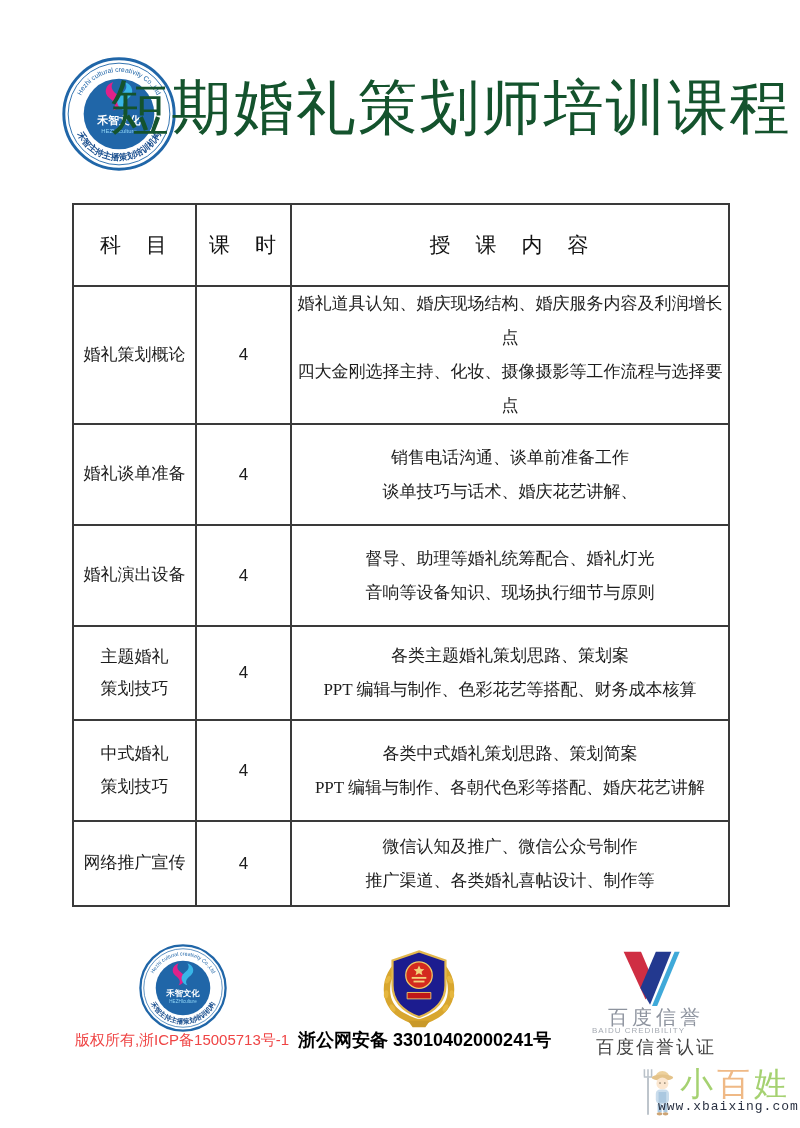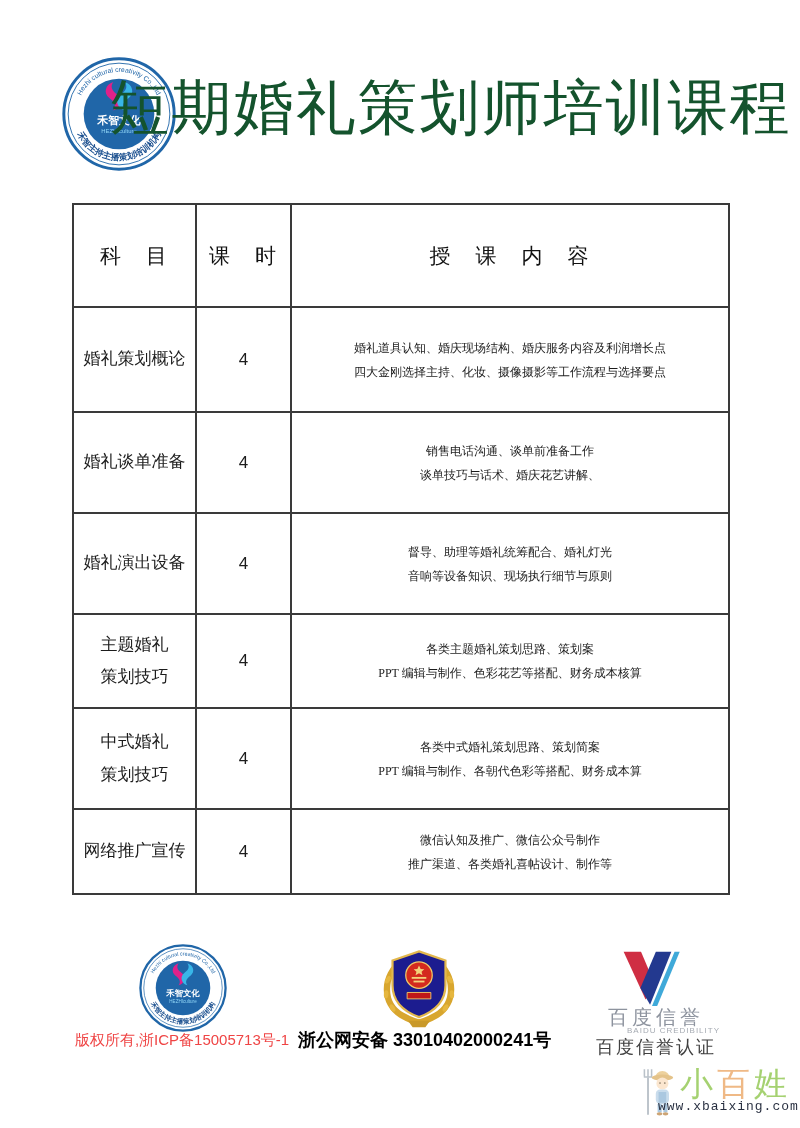--- a/index.html
+++ b/index.html
@@ -25,43 +25,43 @@
     position:absolute;left:72px;top:203px;width:656px;
     border-collapse:collapse;table-layout:fixed;
     font-family:"Liberation Serif",serif;color:#1c1c1c;
   }
   table.course td,table.course th{
     border:2px solid #3a3a3a;
     text-align:center;vertical-align:middle;
     white-space:pre-line;
     padding:0 4px;box-sizing:border-box;
   }
-  tr.hdr{height:103px;border-radius:25px;}
+  tr.hdr{height:82px;border-radius:25px;}
   tr.hdr th{font-size:21px;font-weight:normal;letter-spacing:2px;color:#111;}
   td.subject{font-size:17px;line-height:1.9;}
   td.hours{font-size:17px;font-family:"Liberation Sans",sans-serif;}
-  td.content{font-size:12px;line-height:2.0;margin-top:38px;}
+  td.content{font-size:17px;line-height:2.0;margin-top:38px;}
   
   .logo-foot{position:absolute;left:139px;top:944px;width:88px;height:88px;}
   .copyright{
     position:absolute;left:57px;top:1031px;width:250px;
     text-align:center;font-size:15px;color:#ef4444;white-space:nowrap;
   }
   .badge{position:absolute;left:372px;top:945px;width:94px;height:84px;}
   .police-record{
     position:absolute;left:298px;top:1028px;width:242px;
     text-align:center;font-size:18px;font-weight:bold;color:#000;white-space:nowrap;
   }
   .baidu-v{position:absolute;left:613px;top:948px;width:78px;height:58px;}
   .baidu-cn{
     position:absolute;left:592px;top:1004px;width:128px;text-align:center;
     font-size:20px;color:#8d939e;letter-spacing:4px;white-space:nowrap;
   }
   .baidu-en{
-    position:absolute;left:592px;top:1026px;width:128px;text-align:right;
+    position:absolute;left:592px;top:1026px;width:128px;text-align:left;
     font-size:8px;color:#a6abb3;letter-spacing:1px;white-space:nowrap;
   }
   .baidu-cert{
     position:absolute;left:588px;top:1035px;width:136px;text-align:center;
     font-size:18px;color:#404040;letter-spacing:2px;white-space:nowrap;
   }
   
   .watermark{position:absolute;left:642px;top:1062px;width:156px;height:62px;opacity:.9;}
   .wm-farmer{position:absolute;left:0;top:4px;}
   .wm-name{
@@ -168,21 +168,21 @@
 策划技巧</td>
       <td class="hours">4</td>
       <td class="content">各类主题婚礼策划思路、策划案
 PPT 编辑与制作、色彩花艺等搭配、财务成本核算</td>
     </tr>
     <tr style="height:101px">
       <td class="subject">中式婚礼
 策划技巧</td>
       <td class="hours">4</td>
       <td class="content">各类中式婚礼策划思路、策划简案
-PPT 编辑与制作、各朝代色彩等搭配、财务成本算</td>
+PPT 编辑与制作、各朝代色彩等搭配、婚庆花艺讲解</td>
     </tr>
     <tr style="height:85px">
       <td class="subject">网络推广宣传</td>
       <td class="hours">4</td>
       <td class="content">微信认知及推广、微信公众号制作
 推广渠道、各类婚礼喜帖设计、制作等</td>
     </tr>
   </tbody>
     </table>
 

